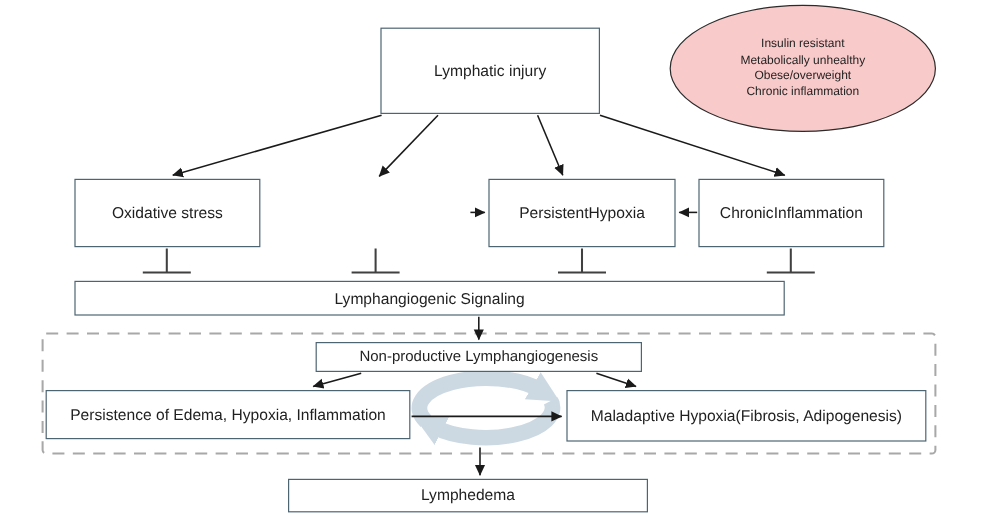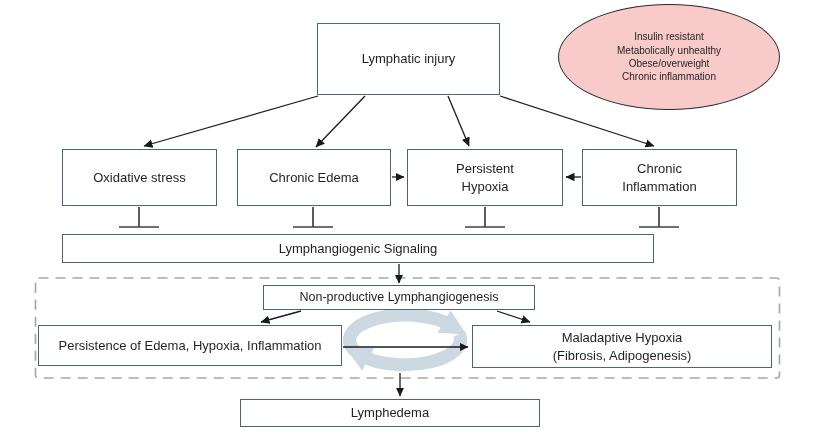--- a/index.html
+++ b/index.html
@@ -7,21 +7,21 @@
     --cycle_fill:#ccd9e3; --dash_border:#a8a8a8; --arrow:#1a1a1a; --inhibitor:#404040; --text:#1f1f1f;
   }
   html,body{margin:0;padding:0;background:#ffffff;}
   .canvas{
     position:relative;width:821px;height:435px;background:#ffffff;overflow:hidden;
     font-family:"Liberation Sans", sans-serif;color:var(--text);
   }
   .node{
     position:absolute;box-sizing:border-box;background:var(--box_fill);
     border:1.6px solid var(--box_border);
-    display:flex;flex-direction:column;align-items:center;justify-content:center;
+    display:flex;flex-direction:row;align-items:center;justify-content:center;
     text-align:center;font-size:13px;line-height:1.32;z-index:2;
   }
   .ellipse{
     position:absolute;box-sizing:border-box;border-radius:50%;
     background:var(--risk_fill);border:1.6px solid var(--risk_border);
     display:flex;flex-direction:column;align-items:center;justify-content:center;
     text-align:center;font-size:10px;line-height:1.34;z-index:2;
   }
   svg.connectors{position:absolute;left:0;top:0;z-index:3;pointer-events:none;}
   svg.underlay{position:absolute;left:0;top:0;z-index:1;pointer-events:none;}
@@ -48,23 +48,20 @@
 
   <div class="ellipse" style="left:558px;top:4px;width:222px;height:106px">
     <span>Insulin resistant</span>
     <span>Metabolically unhealthy</span>
     <span>Obese/overweight</span>
     <span>Chronic inflammation</span>
   </div>
 
   <div class="node" style="left:62px;top:149px;width:155px;height:57px">
     <span>Oxidative stress</span>
-  </div>
-  <div class="node" style="left:237px;top:149px;width:154px;height:57px">
-    <span>Chronic Edema</span>
   </div>
   <div class="node" style="left:407px;top:149px;width:156px;height:57px">
     <span>Persistent</span>
     <span>Hypoxia</span>
   </div>
   <div class="node" style="left:582px;top:149px;width:155px;height:57px">
     <span>Chronic</span>
     <span>Inflammation</span>
   </div>
 

